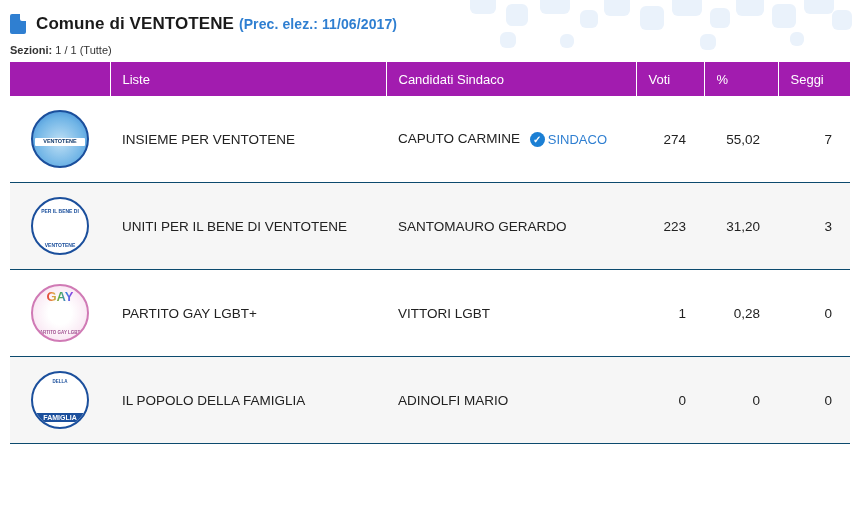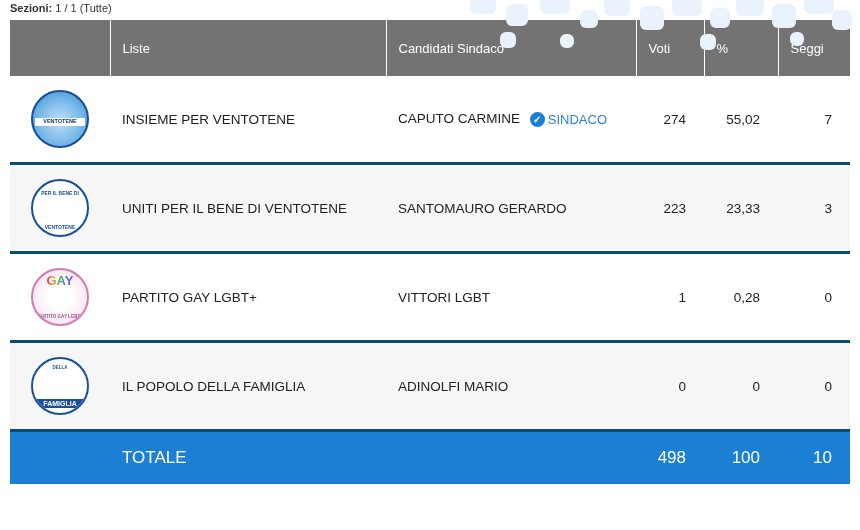--- a/index.html
+++ b/index.html
@@ -101,27 +101,27 @@
   }
 
   
   .tbl {
     width: 840px;
     margin: 0 10px;
     border-collapse: collapse;
     table-layout: fixed;
   }
   .tbl th {
-    background: #737373;
+    background: #a21caf;
     color: #ffffff;
     font-size: 13px;
     font-weight: normal;
     height: 32px;
     text-align: left;
-    padding: 12px 12px;
+    padding: 1px 12px;
     border-right: 1px solid #ffffff;
     vertical-align: middle;
   }
   .tbl th.num {
   }
   .tbl th:last-child {
     border-right: none;
   }
   .col-logo  { width: 100px; }
   .col-lista { width: 276px; }
@@ -129,21 +129,21 @@
   .col-voti  { width: 68px; }
   .col-perc  { width: 74px; }
   .col-seggi { width: 72px; }
 
   .tbl td {
     height: 86px;
     font-size: 13.5px;
     color: #222;
     vertical-align: middle;
     padding: 0 12px;
-    border-bottom: 3px solid #0c4a6e;
+    border-bottom: 1px solid #0c4a6e;
   }
   .tbl tbody tr:nth-child(odd)  td { background: #ffffff; }
   .tbl tbody tr:nth-child(even) td { background: #f6f6f6; }
 
   td.logo-cell {
     text-align: center;
     padding: 0;
   }
   td.num {
     text-align: right;
@@ -306,20 +306,30 @@
     <i style="left:736px;top:-12px;width:28px;height:28px;"></i>
     <i style="left:772px;top:4px;width:24px;height:24px;"></i>
     <i style="left:804px;top:-16px;width:30px;height:30px;"></i>
     <i style="left:832px;top:10px;width:20px;height:20px;"></i>
     <i style="left:500px;top:32px;width:16px;height:16px;"></i>
     <i style="left:560px;top:34px;width:14px;height:14px;"></i>
     <i style="left:700px;top:34px;width:16px;height:16px;"></i>
     <i style="left:790px;top:32px;width:14px;height:14px;"></i>
   </div>
 
+  <div class="header">
+    <span class="doc-icon">
+      <span class="sheet"></span>
+        <span class="fold"></span>
+    </span>
+    <span class="title">
+      <span>Comune di VENTOTENE</span>
+      <span class="prec">(Prec. elez.: 11/06/2017)</span>
+    </span>
+  </div>
 
   <div class="subheader">
     <div class="left">
       <b>Sezioni:</b>
       <span>1 / 1 (Tutte)</span>
     </div>
   </div>
 
   <table class="tbl">
     <colgroup>
@@ -367,21 +377,21 @@
           <div class="logo logo-2">
             <span class="top">UNITI</span>
             <span class="mid">PER IL BENE DI</span>
             <span class="mid">VENTOTENE</span>
             <span class="wave"></span>
           </div>
         </td>
         <td>UNITI PER IL BENE DI VENTOTENE</td>
         <td class="cand">SANTOMAURO GERARDO</td>
         <td class="num">223</td>
-        <td class="num">23,33</td>
+        <td class="num">31,20</td>
         <td class="num">3</td>
       </tr>
 
       <tr>
         <td class="logo-cell">
           <div class="logo logo-3">
             <span class="gay">GAY</span>
             <span class="sub">PARTITO GAY LGBT+</span>
           </div>
         </td>
@@ -403,34 +413,14 @@
         </td>
         <td>IL POPOLO DELLA FAMIGLIA</td>
         <td class="cand">ADINOLFI MARIO</td>
         <td class="num">0</td>
         <td class="num">0</td>
         <td class="num">0</td>
       </tr>
     </tbody>
   </table>
 
-  <table class="totals">
-    <colgroup>
-      <col class="col-logo">
-        <col class="col-lista">
-        <col class="col-cand">
-      <col class="col-voti">
-        <col class="col-perc">
-        <col class="col-seggi">
-    </colgroup>
-    <tbody>
-        <tr>
-      <td></td>
-      <td class="label">TOTALE</td>
-      <td></td>
-      <td class="num">498</td>
-      <td class="num">100</td>
-      <td class="num">10</td>
-    </tr>
-  </tbody>
-    </table>
 
 </div>
 
 </body></html>

